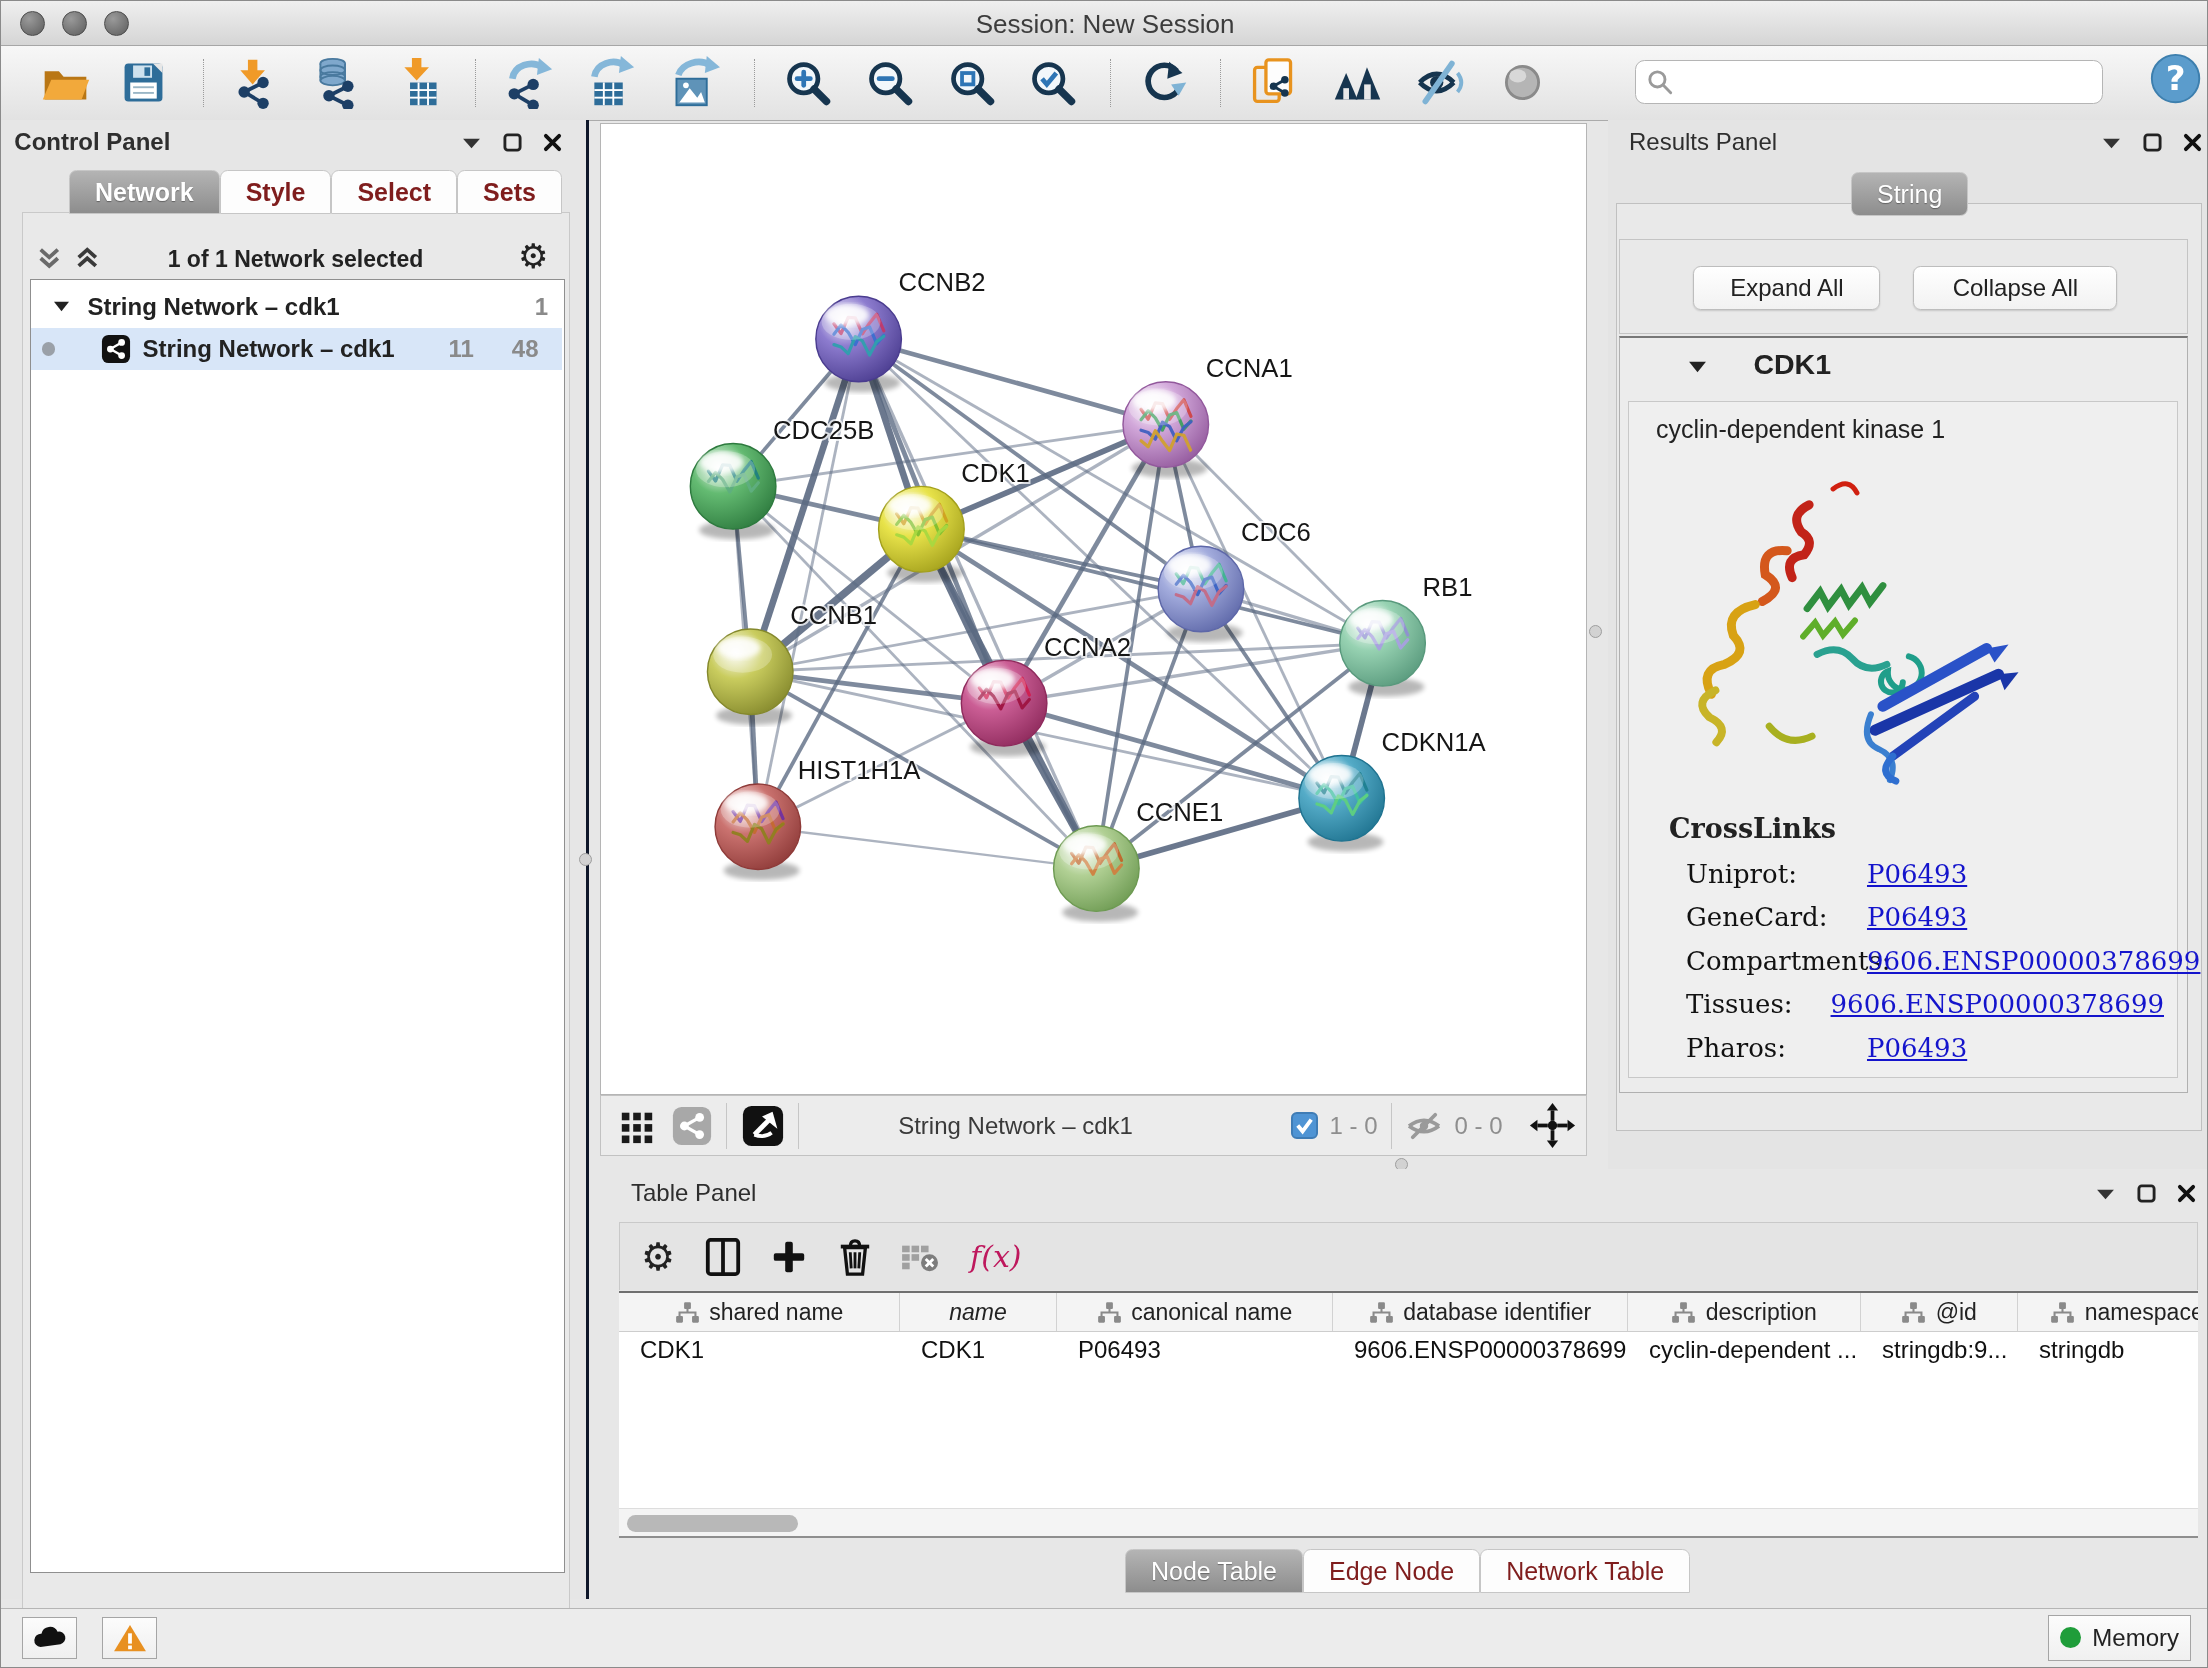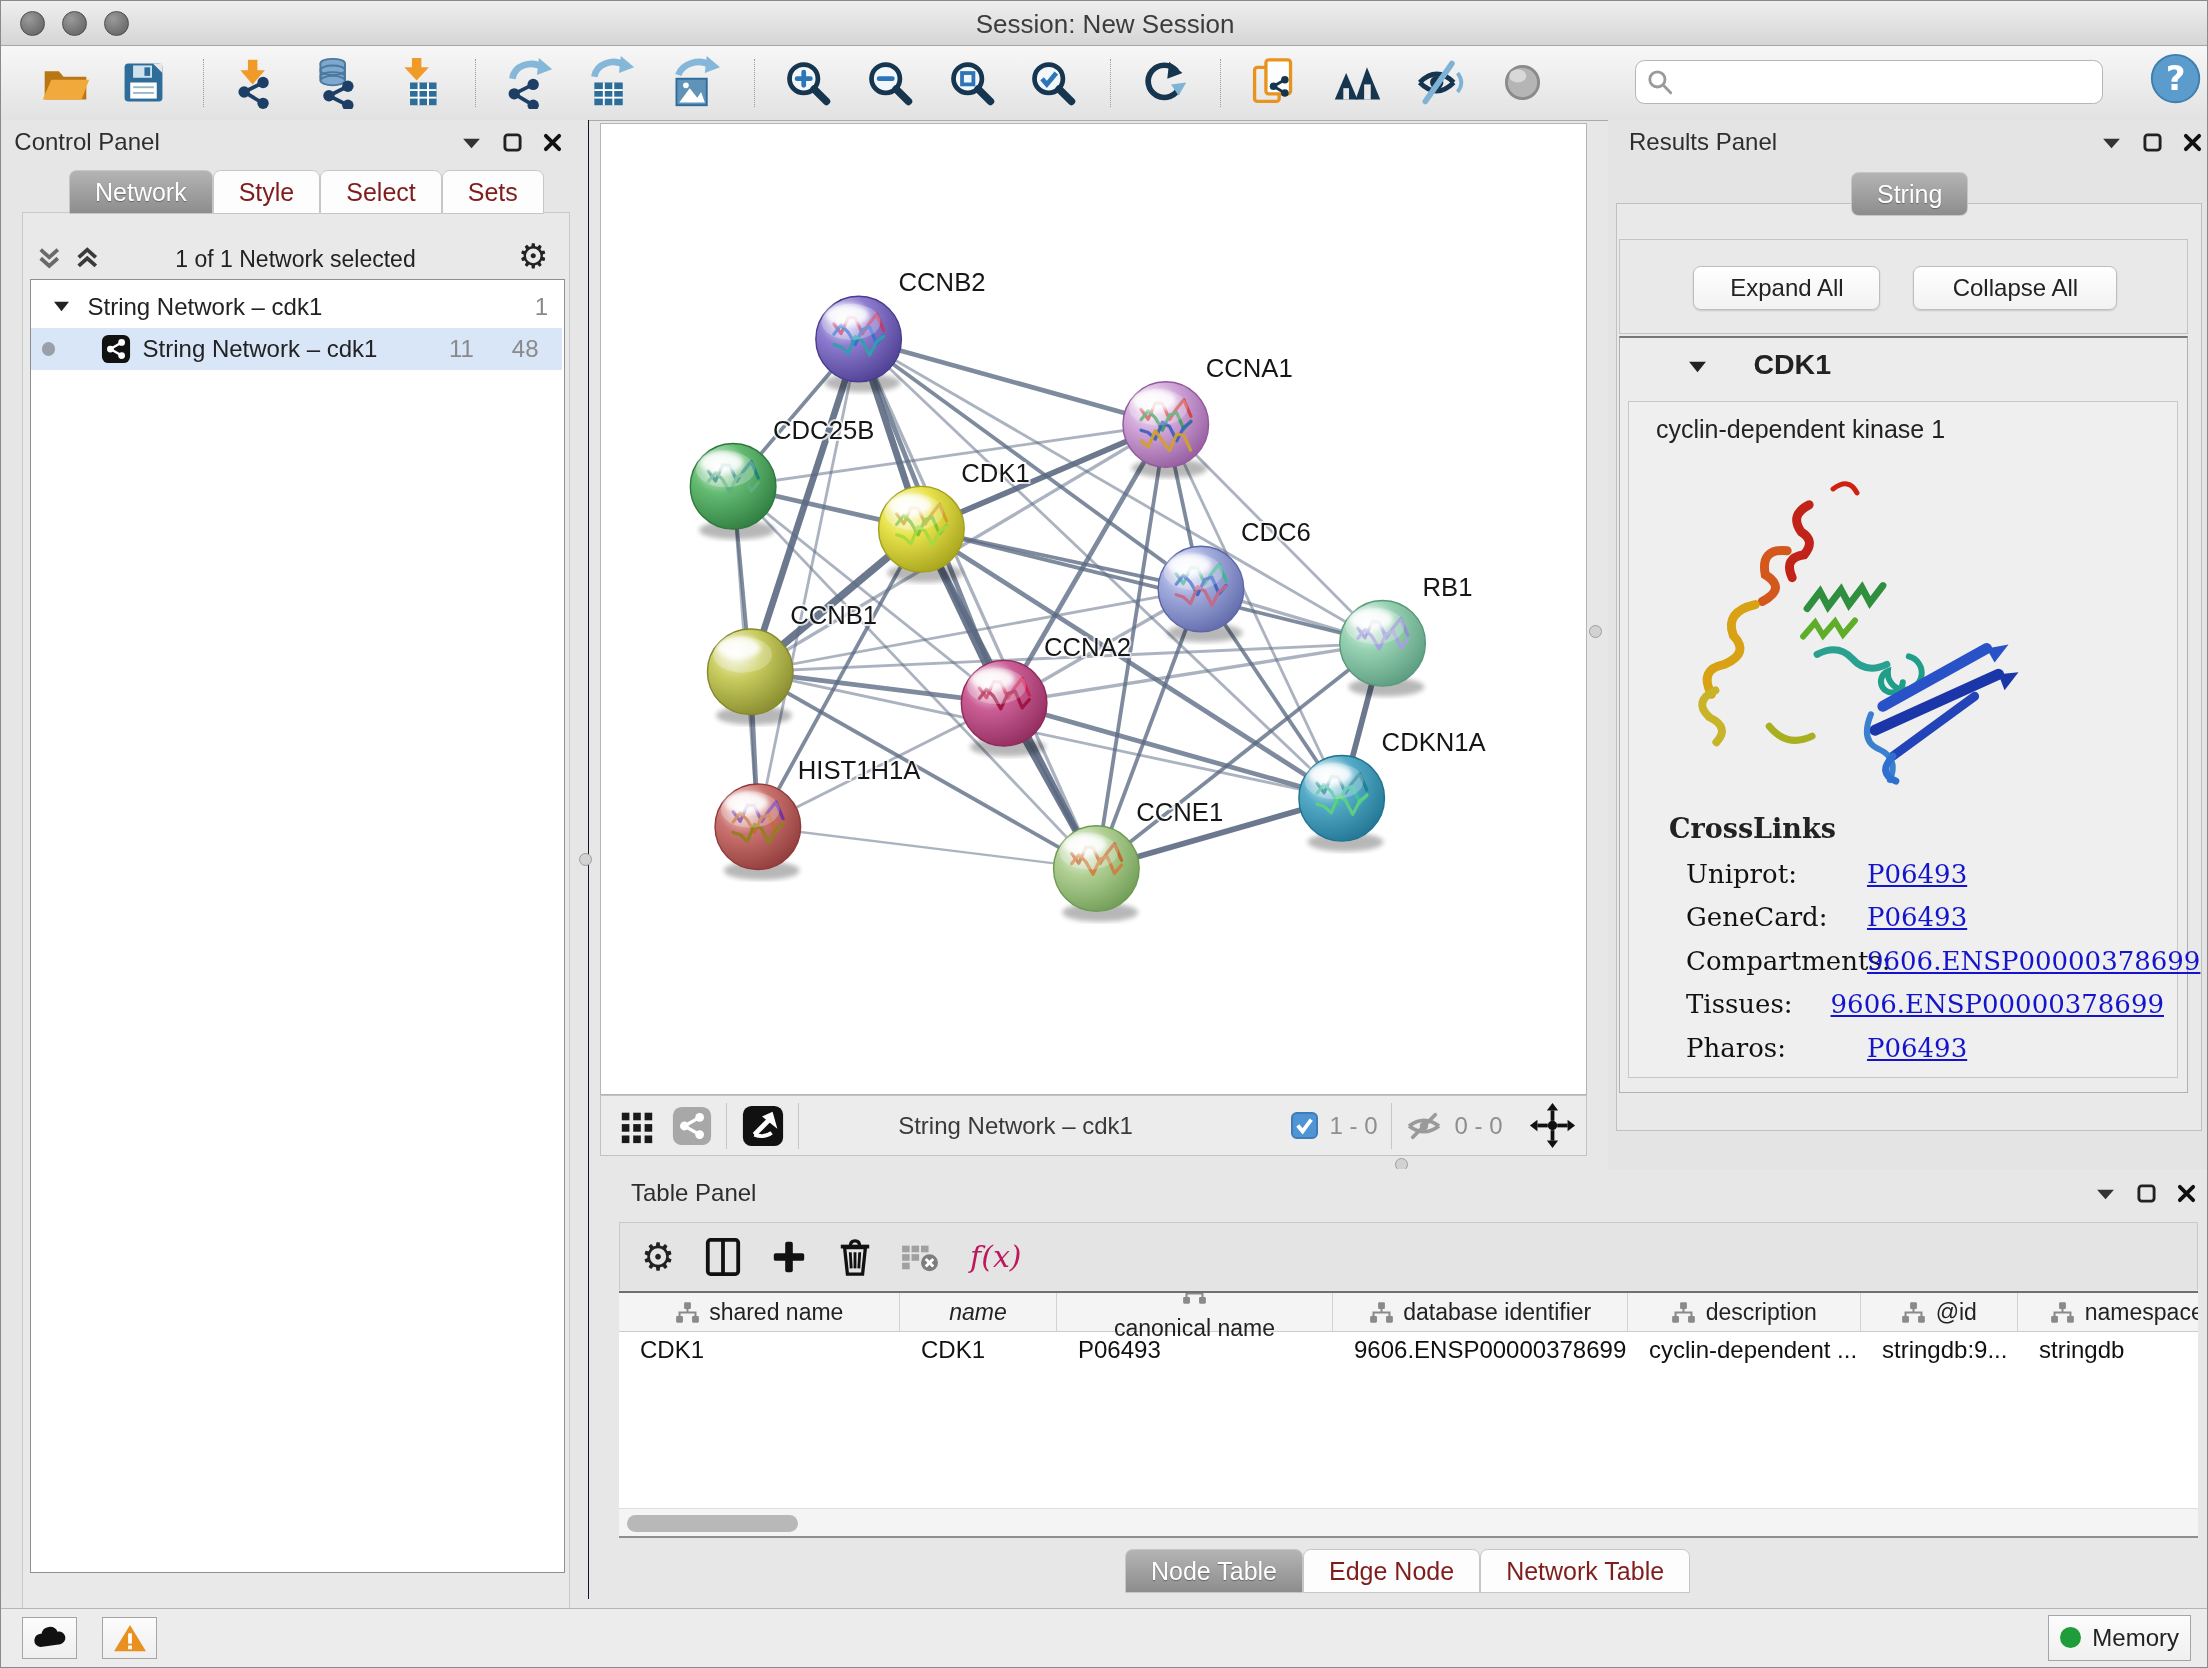--- a/index.html
+++ b/index.html
@@ -22,21 +22,21 @@
     border:1.9px solid #b5b5b5;border-radius:9.5px;box-sizing:border-box;display:flex;align-items:center;padding-left:9.5px;}
   #searchbox input{border:none;outline:none;font-size:23px;width:399px;font-family:"Liberation Sans",sans-serif;background:transparent;}
   
   .ptitle{font-size:24px;color:#2e2e2e;}
   .tab{padding:6.7px 25px;font-size:25px;background:#fdfdfd;border:1px solid #c6c6c6;
        border-radius:7.6px 7.6px 0 0;color:#7f1d1d;text-shadow:none;}
   .tab.active{background:linear-gradient(#b4b4b4,#8d8d8d);color:#fff;text-shadow:0 1px 1px rgba(0,0,0,.35);}
   .btnw{background:linear-gradient(#ffffff,#f2f2f2);border:1px solid #bdbdbd;border-radius:7.6px;
         font-size:24px;text-align:center;box-shadow:0 1px 1.9px rgba(0,0,0,.15);}
   
-  #ctlpanel{left:0;top:119px;width:588px;height:1479px;background:#e6e6e6;border-right:1px solid #0f172a;box-sizing:border-box;}
+  #ctlpanel{left:0;top:119px;width:588px;height:1479px;background:#e6e6e6;border-right:3px solid #0f172a;box-sizing:border-box;font-weight:bold;}
   #ctl-tabs{left:68px;top:50px;display:flex;}
   #ctlinner{left:21px;top:92px;width:546px;height:1486px;background:#e9e9e9;border:1px solid #c9c9c9;}
   #treebox{left:28.5px;top:159px;width:535px;height:1294px;background:#fff;border:1.9px solid #8f8f8f;box-sizing:border-box;}
   .trow{position:absolute;left:0;width:531px;height:42px;display:flex;align-items:center;font-size:24px;}
   .cnt{color:#8a8a8a;}
   
   #canvas{left:599px;top:122px;width:987px;height:972px;background:#fff;border:1px solid #b5b5b5;box-sizing:border-box;}
   #netsvg{position:absolute;left:599px;top:122px;}
   .nodelabel{font-family:"Liberation Sans",sans-serif;font-size:27px;fill:#161616;
              paint-order:stroke;stroke:#ffffff;stroke-width:4px;stroke-opacity:.75;}
@@ -819,21 +819,21 @@
               <rect x="8" y="1" width="6" height="6" rx="1"></rect>
               <rect x="1" y="13" width="6" height="6" rx="1"></rect>
               <rect x="15" y="13" width="6" height="6" rx="1"></rect>
               <path d="M11 7 v3 M4 13 v-3 h14 v3" fill="none" stroke="#8a8a8a" stroke-width="1.8"></path>
             </svg>
             <span>shared name</span>
           </div>
           <div class="th" style="width: 157px; font-style: italic;">
             <span>name</span>
           </div>
-          <div class="th" style="width: 276px; flex-direction: column;">
+          <div class="th" style="width: 276px;">
             <svg class="colicon" viewBox="0 0 22 20">
               <rect x="8" y="1" width="6" height="6" rx="1"></rect>
               <rect x="1" y="13" width="6" height="6" rx="1"></rect>
               <rect x="15" y="13" width="6" height="6" rx="1"></rect>
               <path d="M11 7 v3 M4 13 v-3 h14 v3" fill="none" stroke="#8a8a8a" stroke-width="1.8"></path>
             </svg>
             <span>canonical name</span>
           </div>
           <div class="th" style="width: 295px;">
             <svg class="colicon" viewBox="0 0 22 20">

